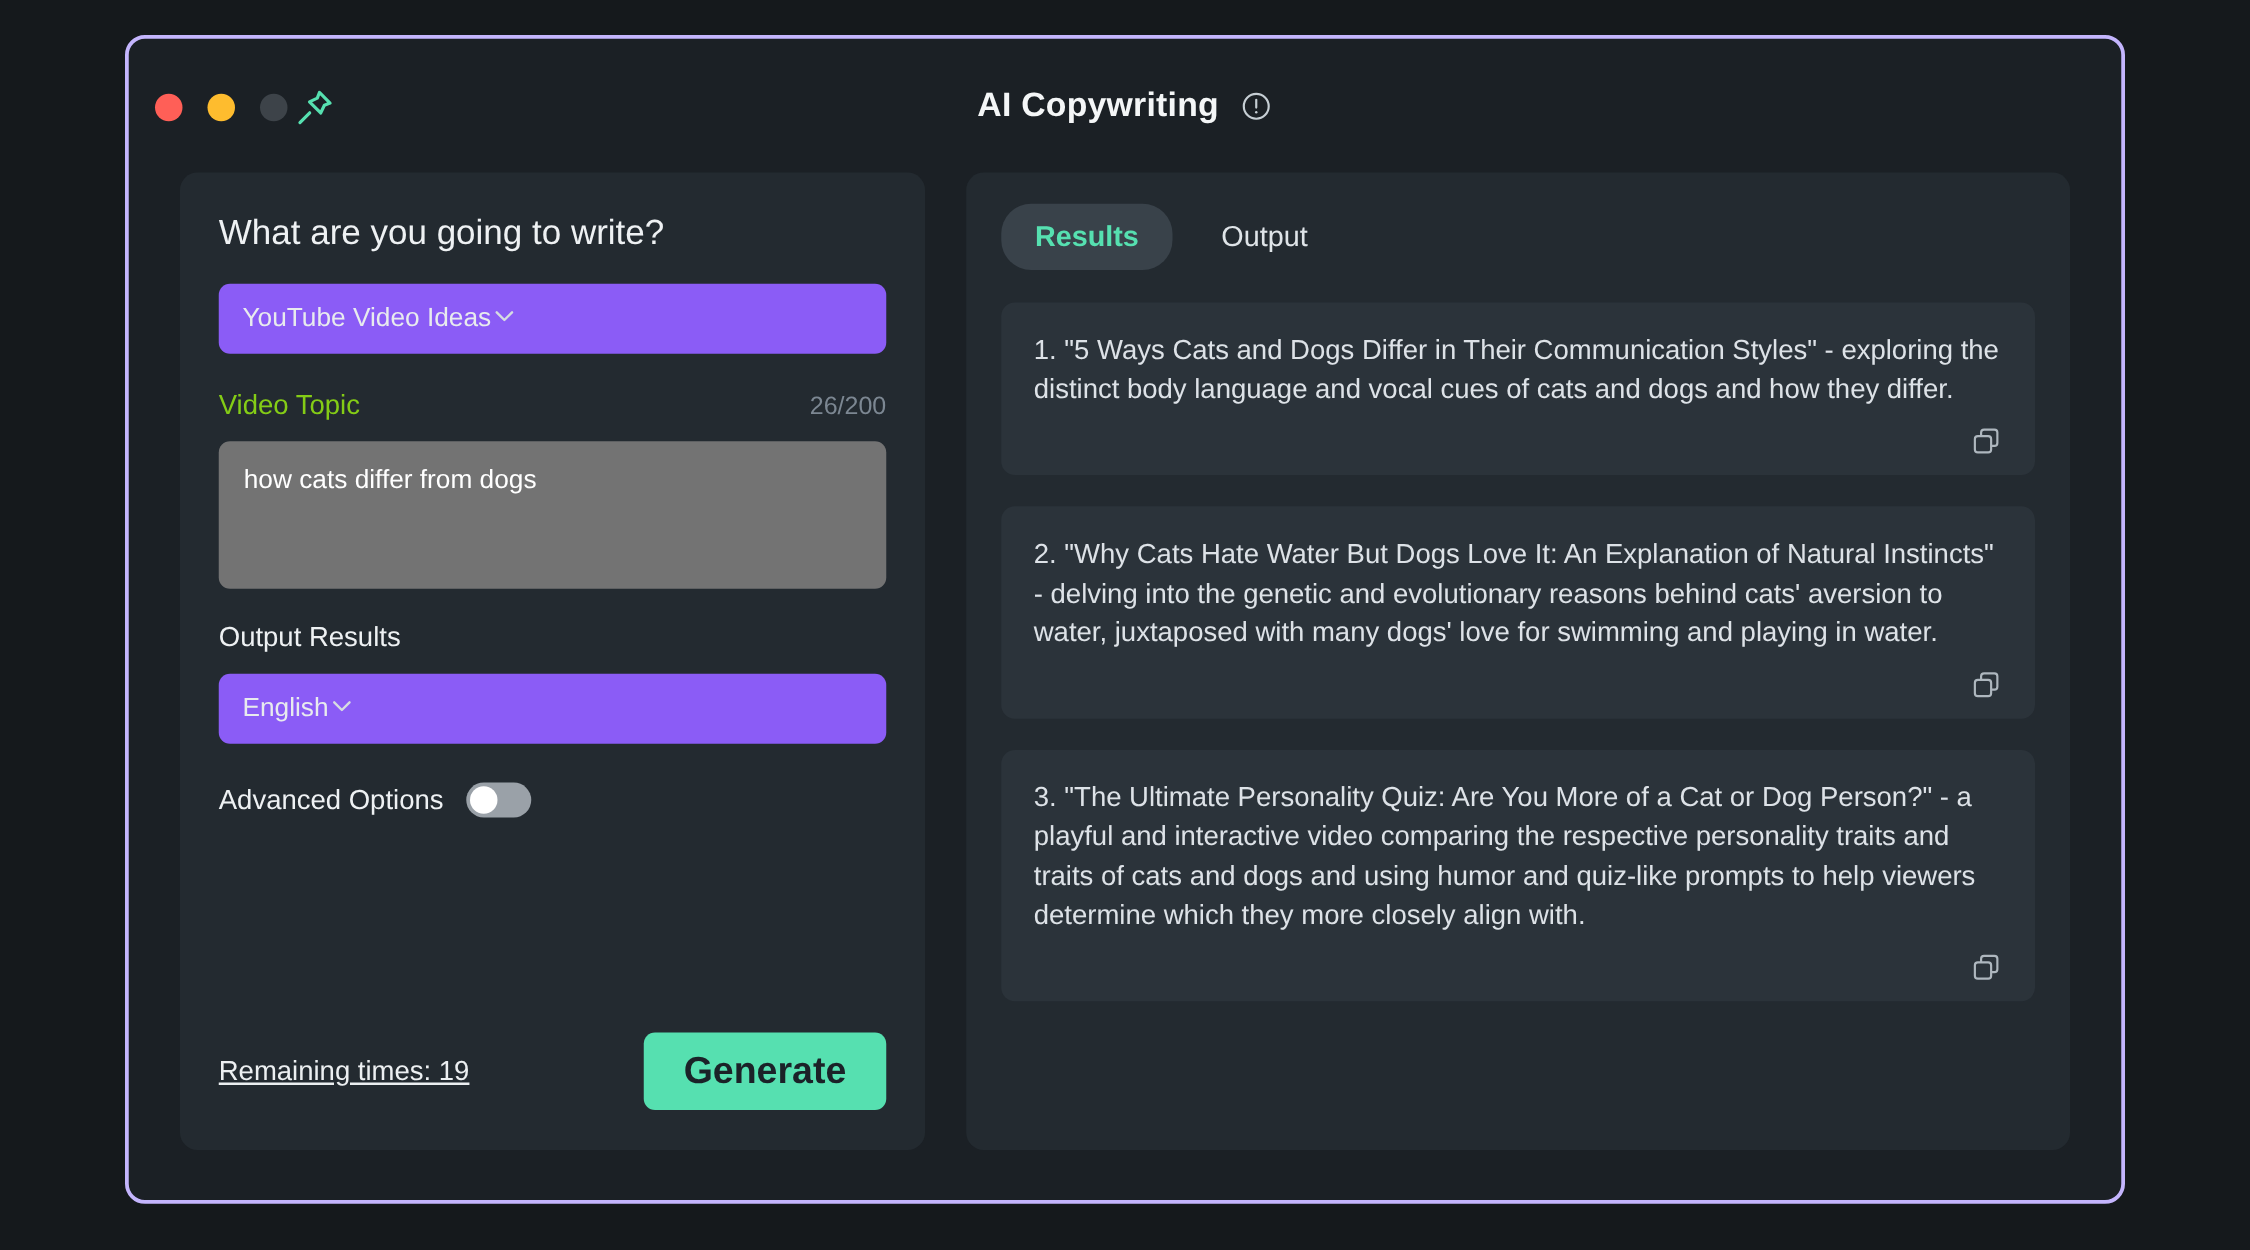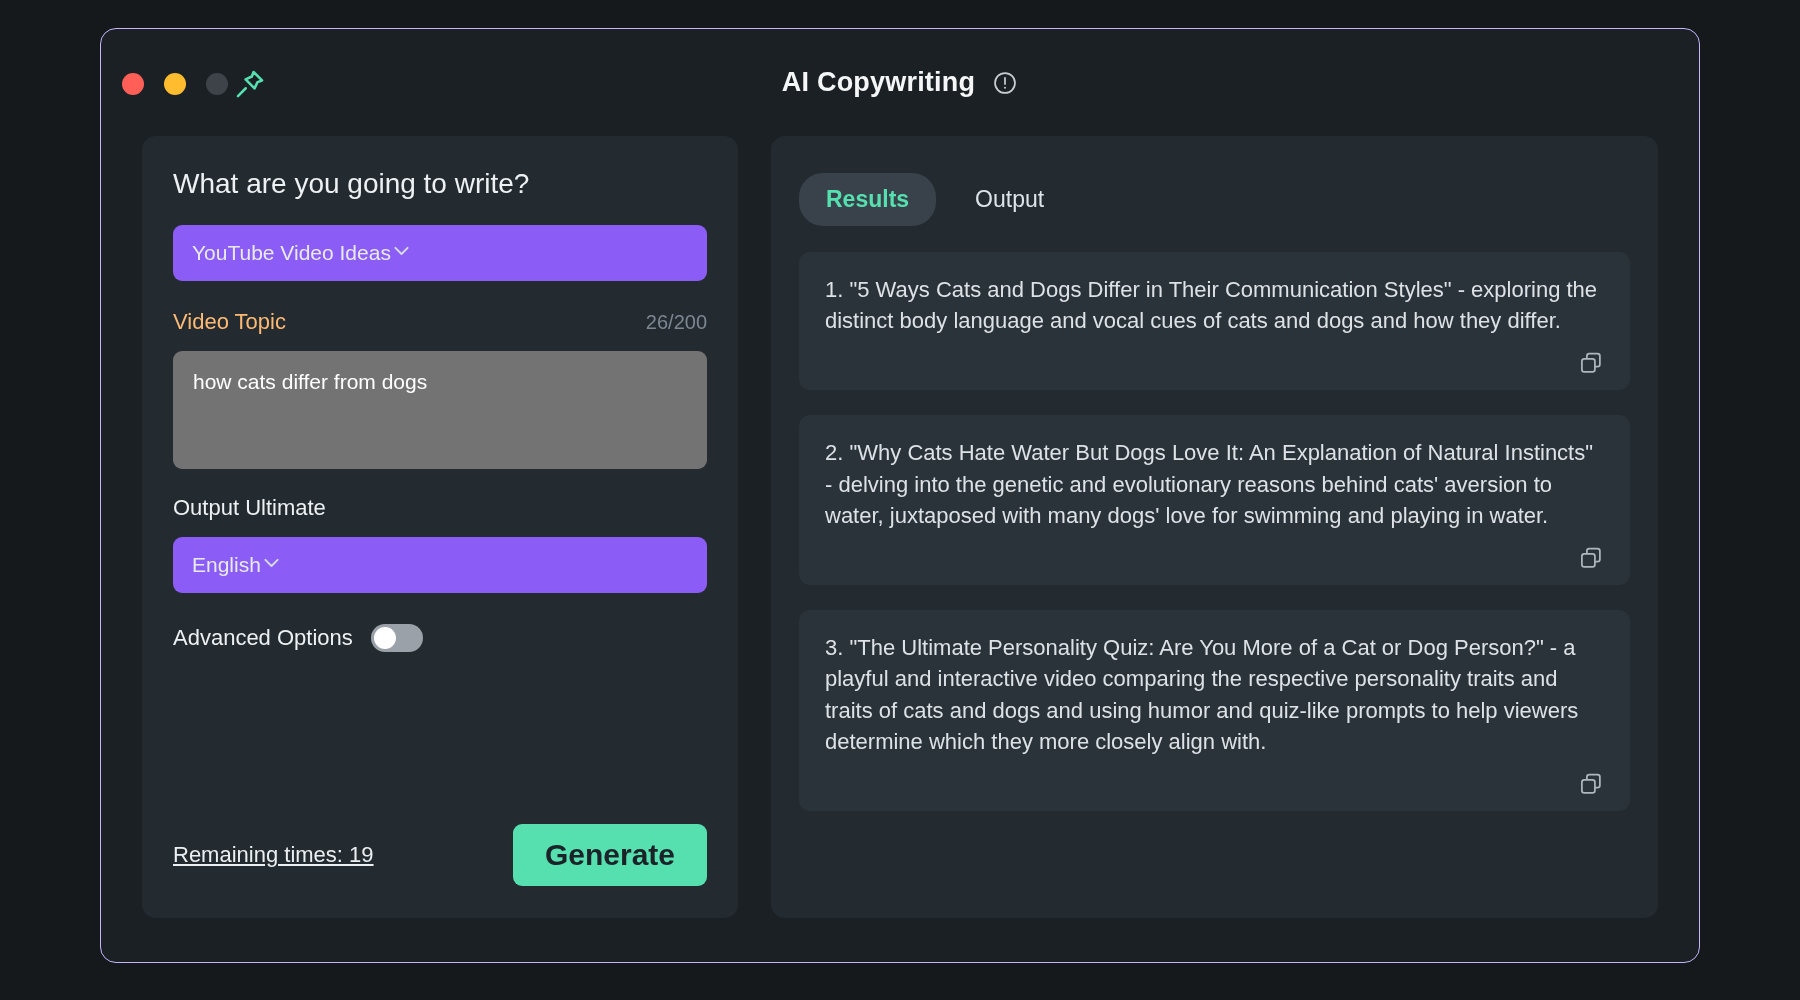--- a/index.html
+++ b/index.html
@@ -13,21 +13,21 @@
   }
 
   
   #app-window {
     position: absolute;
     left: 100px;
     top: 28px;
     width: 1600px;
     height: 935px;
     background: #1b2025;
-    border: 1px solid #c4b5fd;
+    border: 3px solid #c4b5fd;
     border-radius: 16px;
     overflow: hidden;
   }
 
   
   #titlebar {
     position: relative;
     height: 78px;
     width: 100%;
   }
@@ -125,21 +125,21 @@
   }
   .chevron { width: 21px; height: 21px; flex: none; }
 
   .field-row {
     display: flex;
     justify-content: space-between;
     align-items: baseline;
     margin-top: 28px;
     margin-bottom: 16px;
   }
-  .field-label { font-size: 22px; color: #fdba74; }
+  .field-label { font-size: 22px; color: #84cc16; }
   .char-count  { font-size: 20px; color: #7c8792; }
 
   #topic-textarea {
     height: 118px;
     background: #737373;
     border-radius: 9px;
     padding: 17px 20px;
     color: #ffffff;
     font-size: 21px;
     line-height: 1.3;
@@ -202,21 +202,20 @@
     align-items: center;
     gap: 12px;
     margin-bottom: 26px;
   }
   .tab {
     font-size: 23px;
     font-weight: bold;
     padding: 13px 27px;
     border-radius: 24px;
     color: #cdd4da;
-    margin-top: 12px;
   }
   .tab.active {
     background: #39424a;
     color: #56e0b0;
   }
   .tab.inactive { font-weight: normal; color: #dfe4e8; }
 
   #results-list {
     display: flex;
     flex-direction: column;
@@ -287,21 +286,21 @@
         </span>
       </div>
 
       <div class="field-row">
         <span class="field-label">Video Topic</span>
         <span class="char-count">26/200</span>
       </div>
 
       <div id="topic-textarea">how cats differ from dogs</div>
 
-      <div class="sub-label">Output Ultimate</div>
+      <div class="sub-label">Output Results</div>
 
       <div class="select-box">
         <span>English</span>
         <span>
           <svg class="chevron" viewBox="0 0 24 24" fill="none" stroke="#d6dce1" stroke-width="2.2" stroke-linecap="round" stroke-linejoin="round">
             <polyline points="5,9 12,16 19,9"></polyline>
           </svg>
         </span>
       </div>
 

